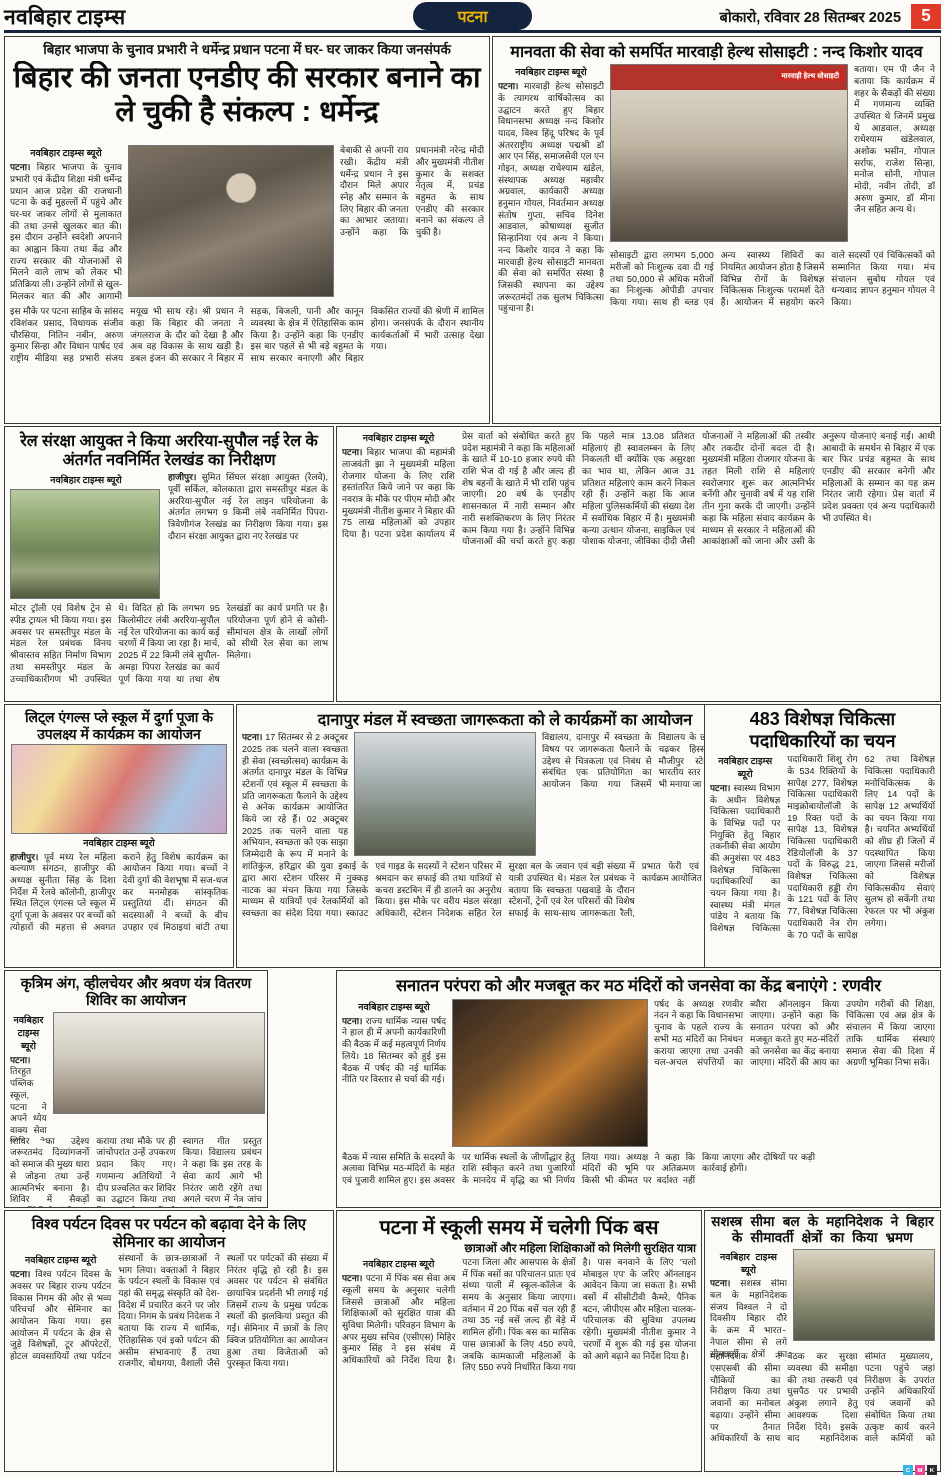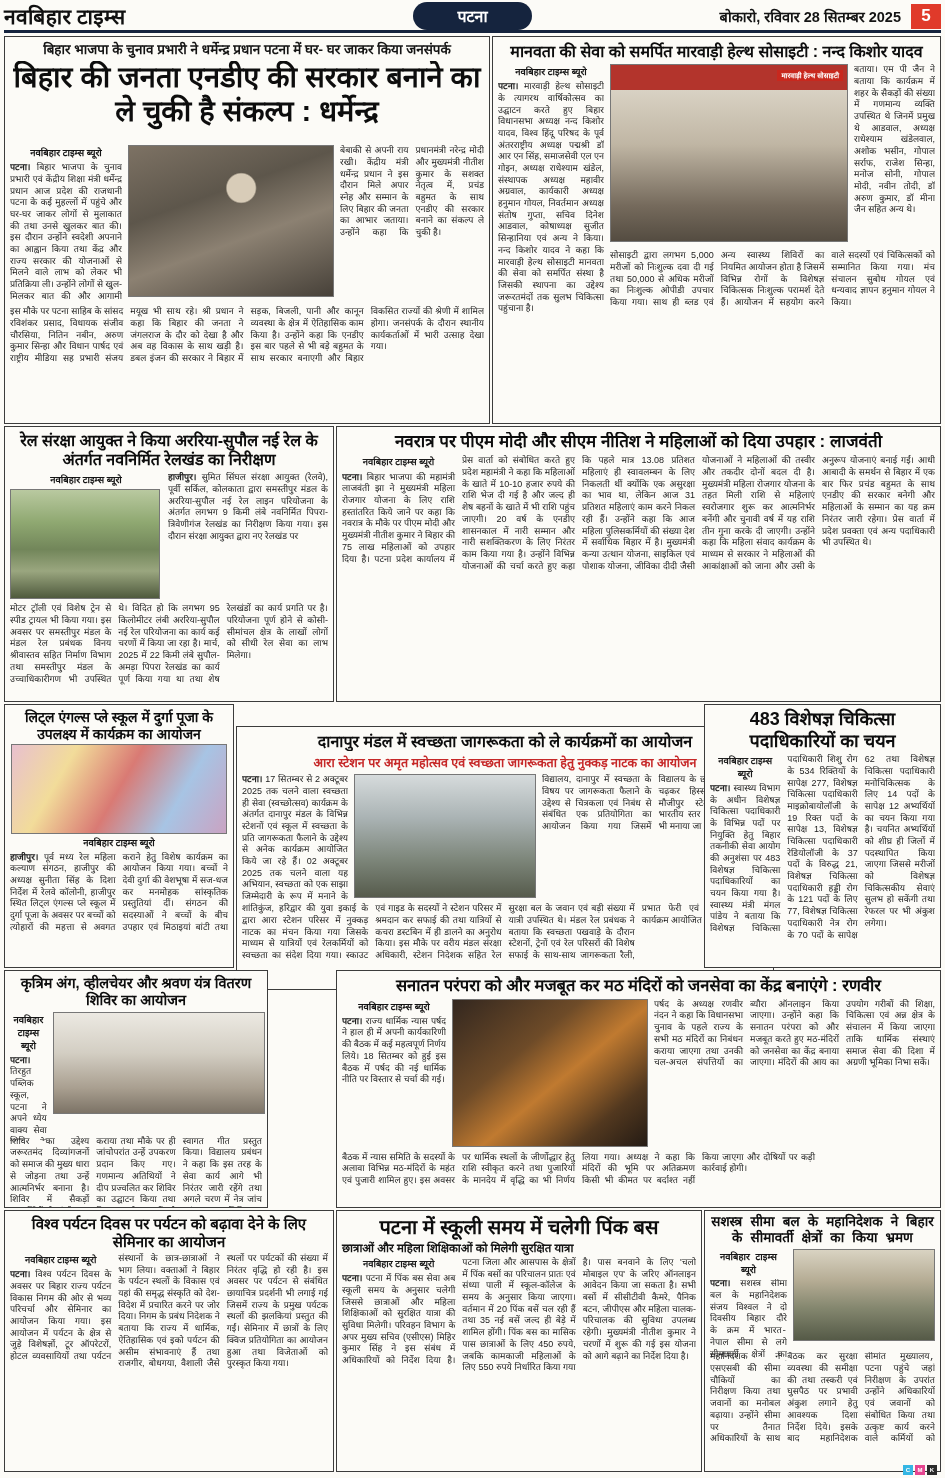--- a/index.html
+++ b/index.html
@@ -2,45 +2,45 @@
 <html lang="hi"><head>
 <meta charset="utf-8">
 <style>
   *{margin:0;padding:0;box-sizing:border-box}
   body{width:945px;height:1478px;background:#dedbd3;font-family:"Liberation Sans","DejaVu Sans",sans-serif;}
   .page{position:relative;width:945px;height:1478px;background:#fcfbf7;color:#141414;overflow:hidden;margin:0 auto;}
   
   .hdr{position:absolute;left:4px;top:2px;width:937px;height:31px;display:flex;align-items:center;border-bottom:3px solid #15243e;background:#fcfbf7;}
   .hdr-left{flex:1;font-family:Liberation Serif, serif;}
   .masthead{font-size:21px;font-weight:bold;letter-spacing:.3px;color:#101010;}
-  .edition{background:#15243e;color:#ffffff;font-weight:bold;font-size:16px;padding:3px 44px;border-radius:15px;}
+  .edition{background:#15243e;color:#eab308;font-weight:bold;font-size:16px;padding:3px 44px;border-radius:15px;}
   .hdr-right{flex:1;display:flex;justify-content:flex-end;align-items:center;gap:10px;}
   .pubdate{font-size:14.5px;font-weight:bold;}
   .pagenum{background:#e03a2a;color:#fff;font-weight:bold;font-size:17px;width:30px;height:25px;display:flex;align-items:center;justify-content:center;}
   
   .sec{position:absolute;background:#fcfbf7;border:1px solid #3c3c3c;padding:4px 5px;overflow:hidden;}
   #sec-a{left:4px;top:36px;width:486px;height:388px;}
   #sec-b{left:492px;top:36px;width:449px;height:388px;}
   #sec-c{left:4px;top:426px;width:330px;height:276px;}
   #sec-d{left:336px;top:426px;width:605px;height:276px;}
   #sec-e{left:4px;top:704px;width:230px;height:264px;}
-  #sec-f{left:236px;top:704px;width:538px;height:264px;margin-top:22px;}
+  #sec-f{left:236px;top:704px;width:538px;height:264px;}
   #sec-g{left:704px;top:704px;width:237px;height:264px;}
   #sec-h{left:4px;top:970px;width:264px;height:238px;}
   #sec-i{left:336px;top:970px;width:605px;height:238px;}
   #sec-j{left:4px;top:1210px;width:330px;height:262px;}
   #sec-k{left:336px;top:1210px;width:366px;height:262px;}
   #sec-l{left:704px;top:1210px;width:237px;height:262px;font-family:Liberation Mono, monospace;}
   
   .kicker{font-size:13.5px;font-weight:bold;text-align:center;white-space:nowrap;overflow:hidden;line-height:1.35;}
   .hl{font-weight:bold;text-align:center;color:#0d0d0d;line-height:1.2;}
   .hl-xl{font-size:29px;line-height:1.17;margin:2px 0 14px;height:70px;overflow:hidden;}
   .one-line{white-space:nowrap;overflow:hidden;margin:1px 0 3px;}
   .subhead-red{color:#c62828;font-weight:bold;font-size:12.5px;text-align:center;margin:1px 0 3px;white-space:nowrap;overflow:hidden;}
-  .subhead-dark{font-weight:bold;font-size:11.5px;text-align:left;margin:1px 0 2px;}
+  .subhead-dark{font-weight:bold;font-size:11.5px;text-align:right;margin:1px 0 2px;}
   .byline{font-weight:bold;font-size:9.5px;text-align:center;margin:1px 0 3px;}
   .bt{font-size:9px;line-height:1.3;text-align:justify;color:#1c1c1c;}
   .dl{font-weight:bold;}
   .row{display:flex;gap:6px;align-items:flex-start;}
   .clip{overflow:hidden;}
   .c2{column-count:2;column-gap:7px;}
   .c3{column-count:3;column-gap:7px;}
   .c4{column-count:4;column-gap:7px;}
   .c5{column-count:5;column-gap:7px;}
   
@@ -135,41 +135,39 @@
         <b class="dl">हाजीपुर।</b>
         <span>सुमित सिंघल संरक्षा आयुक्त (रेलवे), पूर्वी सर्किल, कोलकाता द्वारा समस्तीपुर मंडल के अररिया-सुपौल नई रेल लाइन परियोजना के अंतर्गत लगभग 9 किमी लंबे नवनिर्मित पिपरा-त्रिवेणीगंज रेलखंड का निरीक्षण किया गया। इस दौरान संरक्षा आयुक्त द्वारा नए रेलखंड पर</span>
       </p>
     </div>
     <p class="bt c3 clip" style="height:86px;margin-top:3px">
       <span>मोटर ट्रॉली एवं विशेष ट्रेन से स्पीड ट्रायल भी किया गया। इस अवसर पर समस्तीपुर मंडल के मंडल रेल प्रबंधक विनय श्रीवास्तव सहित निर्माण विभाग तथा समस्तीपुर मंडल के उच्चाधिकारीगण भी उपस्थित थे। विदित हो कि लगभग 95 किलोमीटर लंबी अररिया-सुपौल नई रेल परियोजना का कार्य कई चरणों में किया जा रहा है। मार्च, 2025 में 22 किमी लंबे सुपौल-अमड़ा पिपरा रेलखंड का कार्य पूर्ण किया गया था तथा शेष रेलखंडों का कार्य प्रगति पर है। परियोजना पूर्ण होने से कोसी-सीमांचल क्षेत्र के लाखों लोगों को सीधी रेल सेवा का लाभ मिलेगा।</span>
     </p>
   </section>
 
   <section class="sec" id="sec-d">
-    <div class="hl one-line" style="font-size:17px">नवरात्र पर पीएम मोदी और सीएम नीतिश ने महिलाओं को दिया उपहार : लाजवंती</div>
     <div class="bt c5 clip" style="height:238px">
       <div class="byline">नवबिहार टाइम्स ब्यूरो</div>
       <b class="dl">पटना।</b>
       <span>बिहार भाजपा की महामंत्री लाजवंती झा ने मुख्यमंत्री महिला रोजगार योजना के लिए राशि हस्तांतरित किये जाने पर कहा कि नवरात्र के मौके पर पीएम मोदी और मुख्यमंत्री नीतीश कुमार ने बिहार की 75 लाख महिलाओं को उपहार दिया है। पटना प्रदेश कार्यालय में प्रेस वार्ता को संबोधित करते हुए प्रदेश महामंत्री ने कहा कि महिलाओं के खाते में 10-10 हजार रुपये की राशि भेज दी गई है और जल्द ही शेष बहनों के खाते में भी राशि पहुंच जाएगी। 20 वर्ष के एनडीए शासनकाल में नारी सम्मान और नारी सशक्तिकरण के लिए निरंतर काम किया गया है। उन्होंने विभिन्न योजनाओं की चर्चा करते हुए कहा कि पहले मात्र 13.08 प्रतिशत महिलाएं ही स्वावलम्बन के लिए निकलती थीं क्योंकि एक असुरक्षा का भाव था, लेकिन आज 31 प्रतिशत महिलाएं काम करने निकल रही हैं। उन्होंने कहा कि आज महिला पुलिसकर्मियों की संख्या देश में सर्वाधिक बिहार में है। मुख्यमंत्री कन्या उत्थान योजना, साइकिल एवं पोशाक योजना, जीविका दीदी जैसी योजनाओं ने महिलाओं की तस्वीर और तकदीर दोनों बदल दी है। मुख्यमंत्री महिला रोजगार योजना के तहत मिली राशि से महिलाएं स्वरोजगार शुरू कर आत्मनिर्भर बनेंगी और चुनावी वर्ष में यह राशि तीन गुना करके दी जाएगी। उन्होंने कहा कि महिला संवाद कार्यक्रम के माध्यम से सरकार ने महिलाओं की आकांक्षाओं को जाना और उसी के अनुरूप योजनाएं बनाई गईं। आधी आबादी के समर्थन से बिहार में एक बार फिर प्रचंड बहुमत के साथ एनडीए की सरकार बनेगी और महिलाओं के सम्मान का यह क्रम निरंतर जारी रहेगा। प्रेस वार्ता में प्रदेश प्रवक्ता एवं अन्य पदाधिकारी भी उपस्थित थे।</span>
     </div>
   </section>
 
   <section class="sec" id="sec-e">
     <div class="hl" style="font-size:14px">लिट्ल एंगल्स प्ले स्कूल में दुर्गा पूजा के उपलक्ष्य में कार्यक्रम का आयोजन</div>
     <div class="photo ph-e"></div>
     <div class="byline">नवबिहार टाइम्स ब्यूरो</div>
     <p class="bt c2 clip" style="height:92px">
       <b class="dl">हाजीपुर।</b>
       <span>पूर्व मध्य रेल महिला कल्याण संगठन, हाजीपुर की अध्यक्ष सुनीता सिंह के दिशा निर्देश में रेलवे कॉलोनी, हाजीपुर स्थित लिट्ल एंगल्स प्ले स्कूल में दुर्गा पूजा के अवसर पर बच्चों को त्योहारों की महत्ता से अवगत कराने हेतु विशेष कार्यक्रम का आयोजन किया गया। बच्चों ने देवी दुर्गा की वेशभूषा में सज-धज कर मनमोहक सांस्कृतिक प्रस्तुतियां दीं। संगठन की सदस्याओं ने बच्चों के बीच उपहार एवं मिठाइयां बांटी तथा उनके उज्ज्वल भविष्य की कामना की। इस अवसर पर शिक्षिकाओं एवं अभिभावकों ने भी भाग लिया।</span>
     </p>
   </section>
 
   <section class="sec" id="sec-f">
     <div class="hl one-line" style="font-size:16px">दानापुर मंडल में स्वच्छता जागरूकता को ले कार्यक्रमों का आयोजन</div>
-    <div class="subhead-red">आरा स्टेशन पर अमृत महोत्सव एवं स्वच्छता जागरूकता हेतु नुक्कड़ नाटक का आयोजन</div>
     <div class="row" style="height:126px">
       <p class="bt clip" style="width:106px;height:126px">
         <b class="dl">पटना।</b>
         <span>17 सितम्बर से 2 अक्टूबर 2025 तक चलने वाला स्वच्छता ही सेवा (स्वच्छोत्सव) कार्यक्रम के अंतर्गत दानापुर मंडल के विभिन्न स्टेशनों एवं स्कूल में स्वच्छता के प्रति जागरूकता फैलाने के उद्देश्य से अनेक कार्यक्रम आयोजित किये जा रहे हैं। 02 अक्टूबर 2025 तक चलने वाला यह अभियान, स्वच्छता को एक साझा जिम्मेदारी के रूप में मनाने के लिए सभी वर्गों के लोगों को प्रेरित कर रहा है।</span>
       </p>
       <div class="photo ph-f"></div>
       <p class="bt c2 clip" style="flex:1;height:126px">
         <span>विद्यालय, दानापुर में स्वच्छता के विषय पर जागरूकता फैलाने के उद्देश्य से चित्रकला एवं निबंध से संबंधित एक प्रतियोगिता का आयोजन किया गया जिसमें विद्यालय के छात्र-छात्राओं ने बढ़-चढ़कर हिस्सा लिया। अरवल मौजीपुर स्टेशन पर अखिल भारतीय स्तर पर स्वच्छ पखवाड़ा भी मनाया जा रहा है।</span>
       </p>
     </div>

